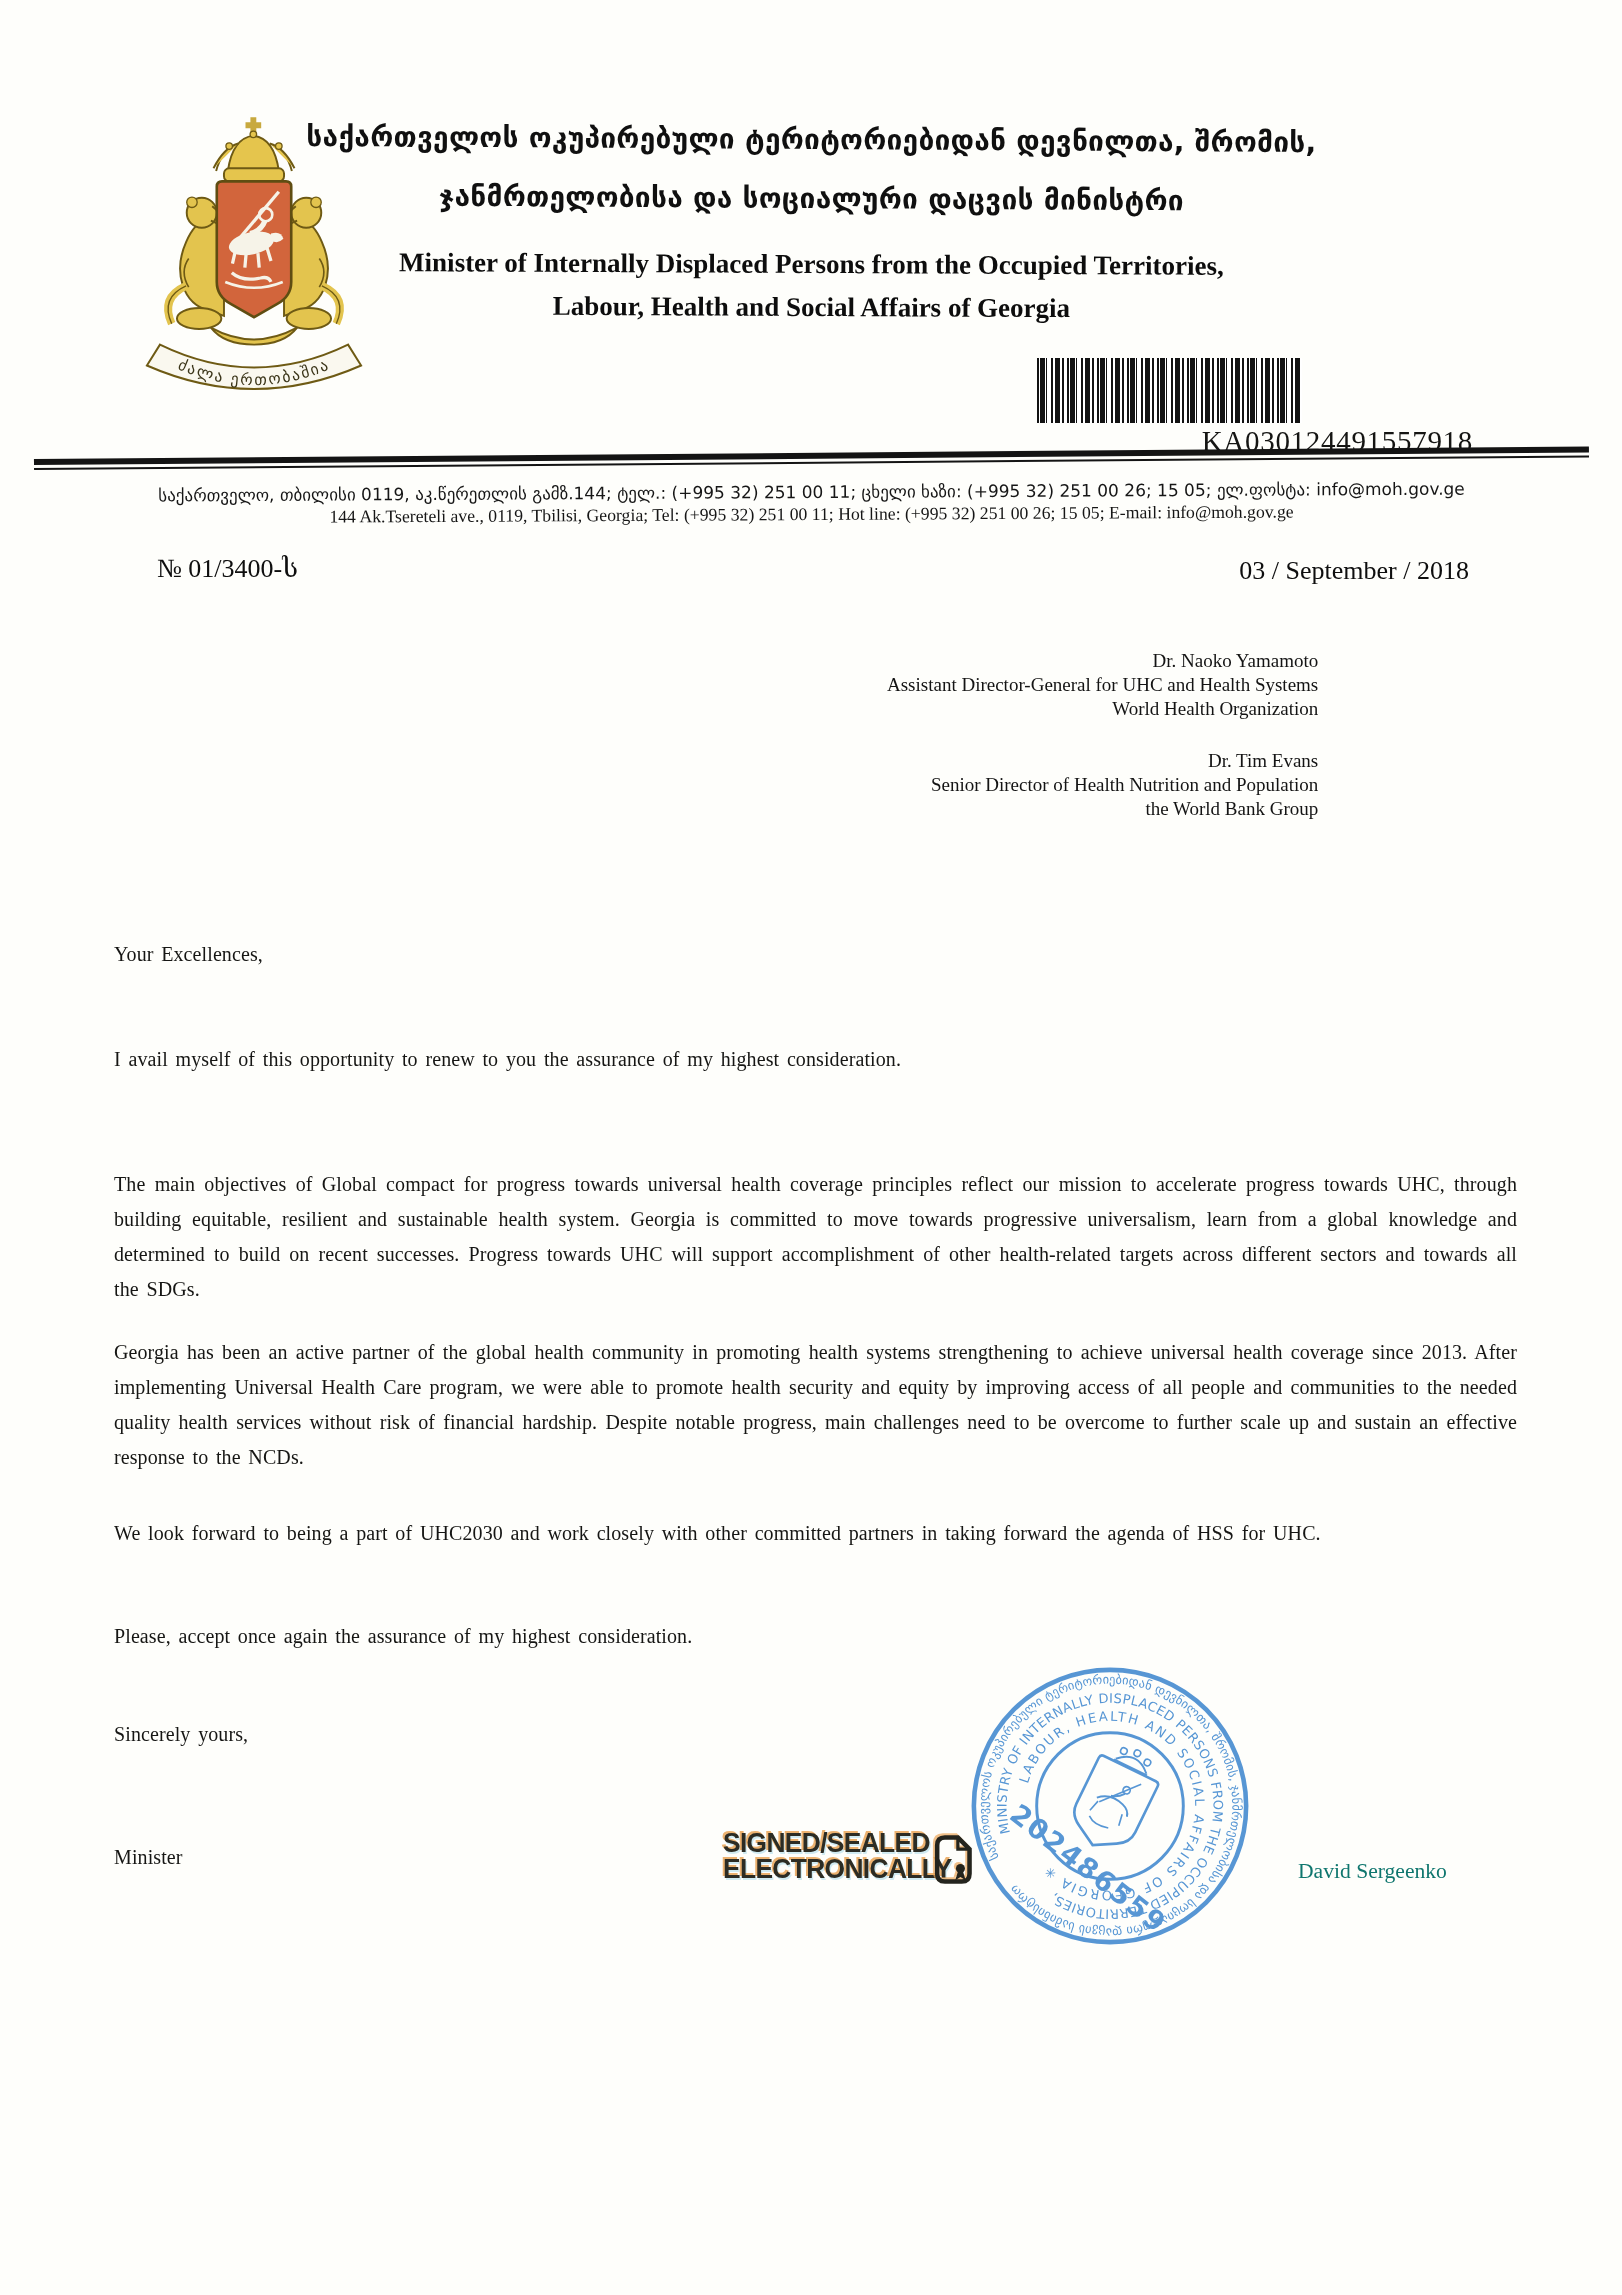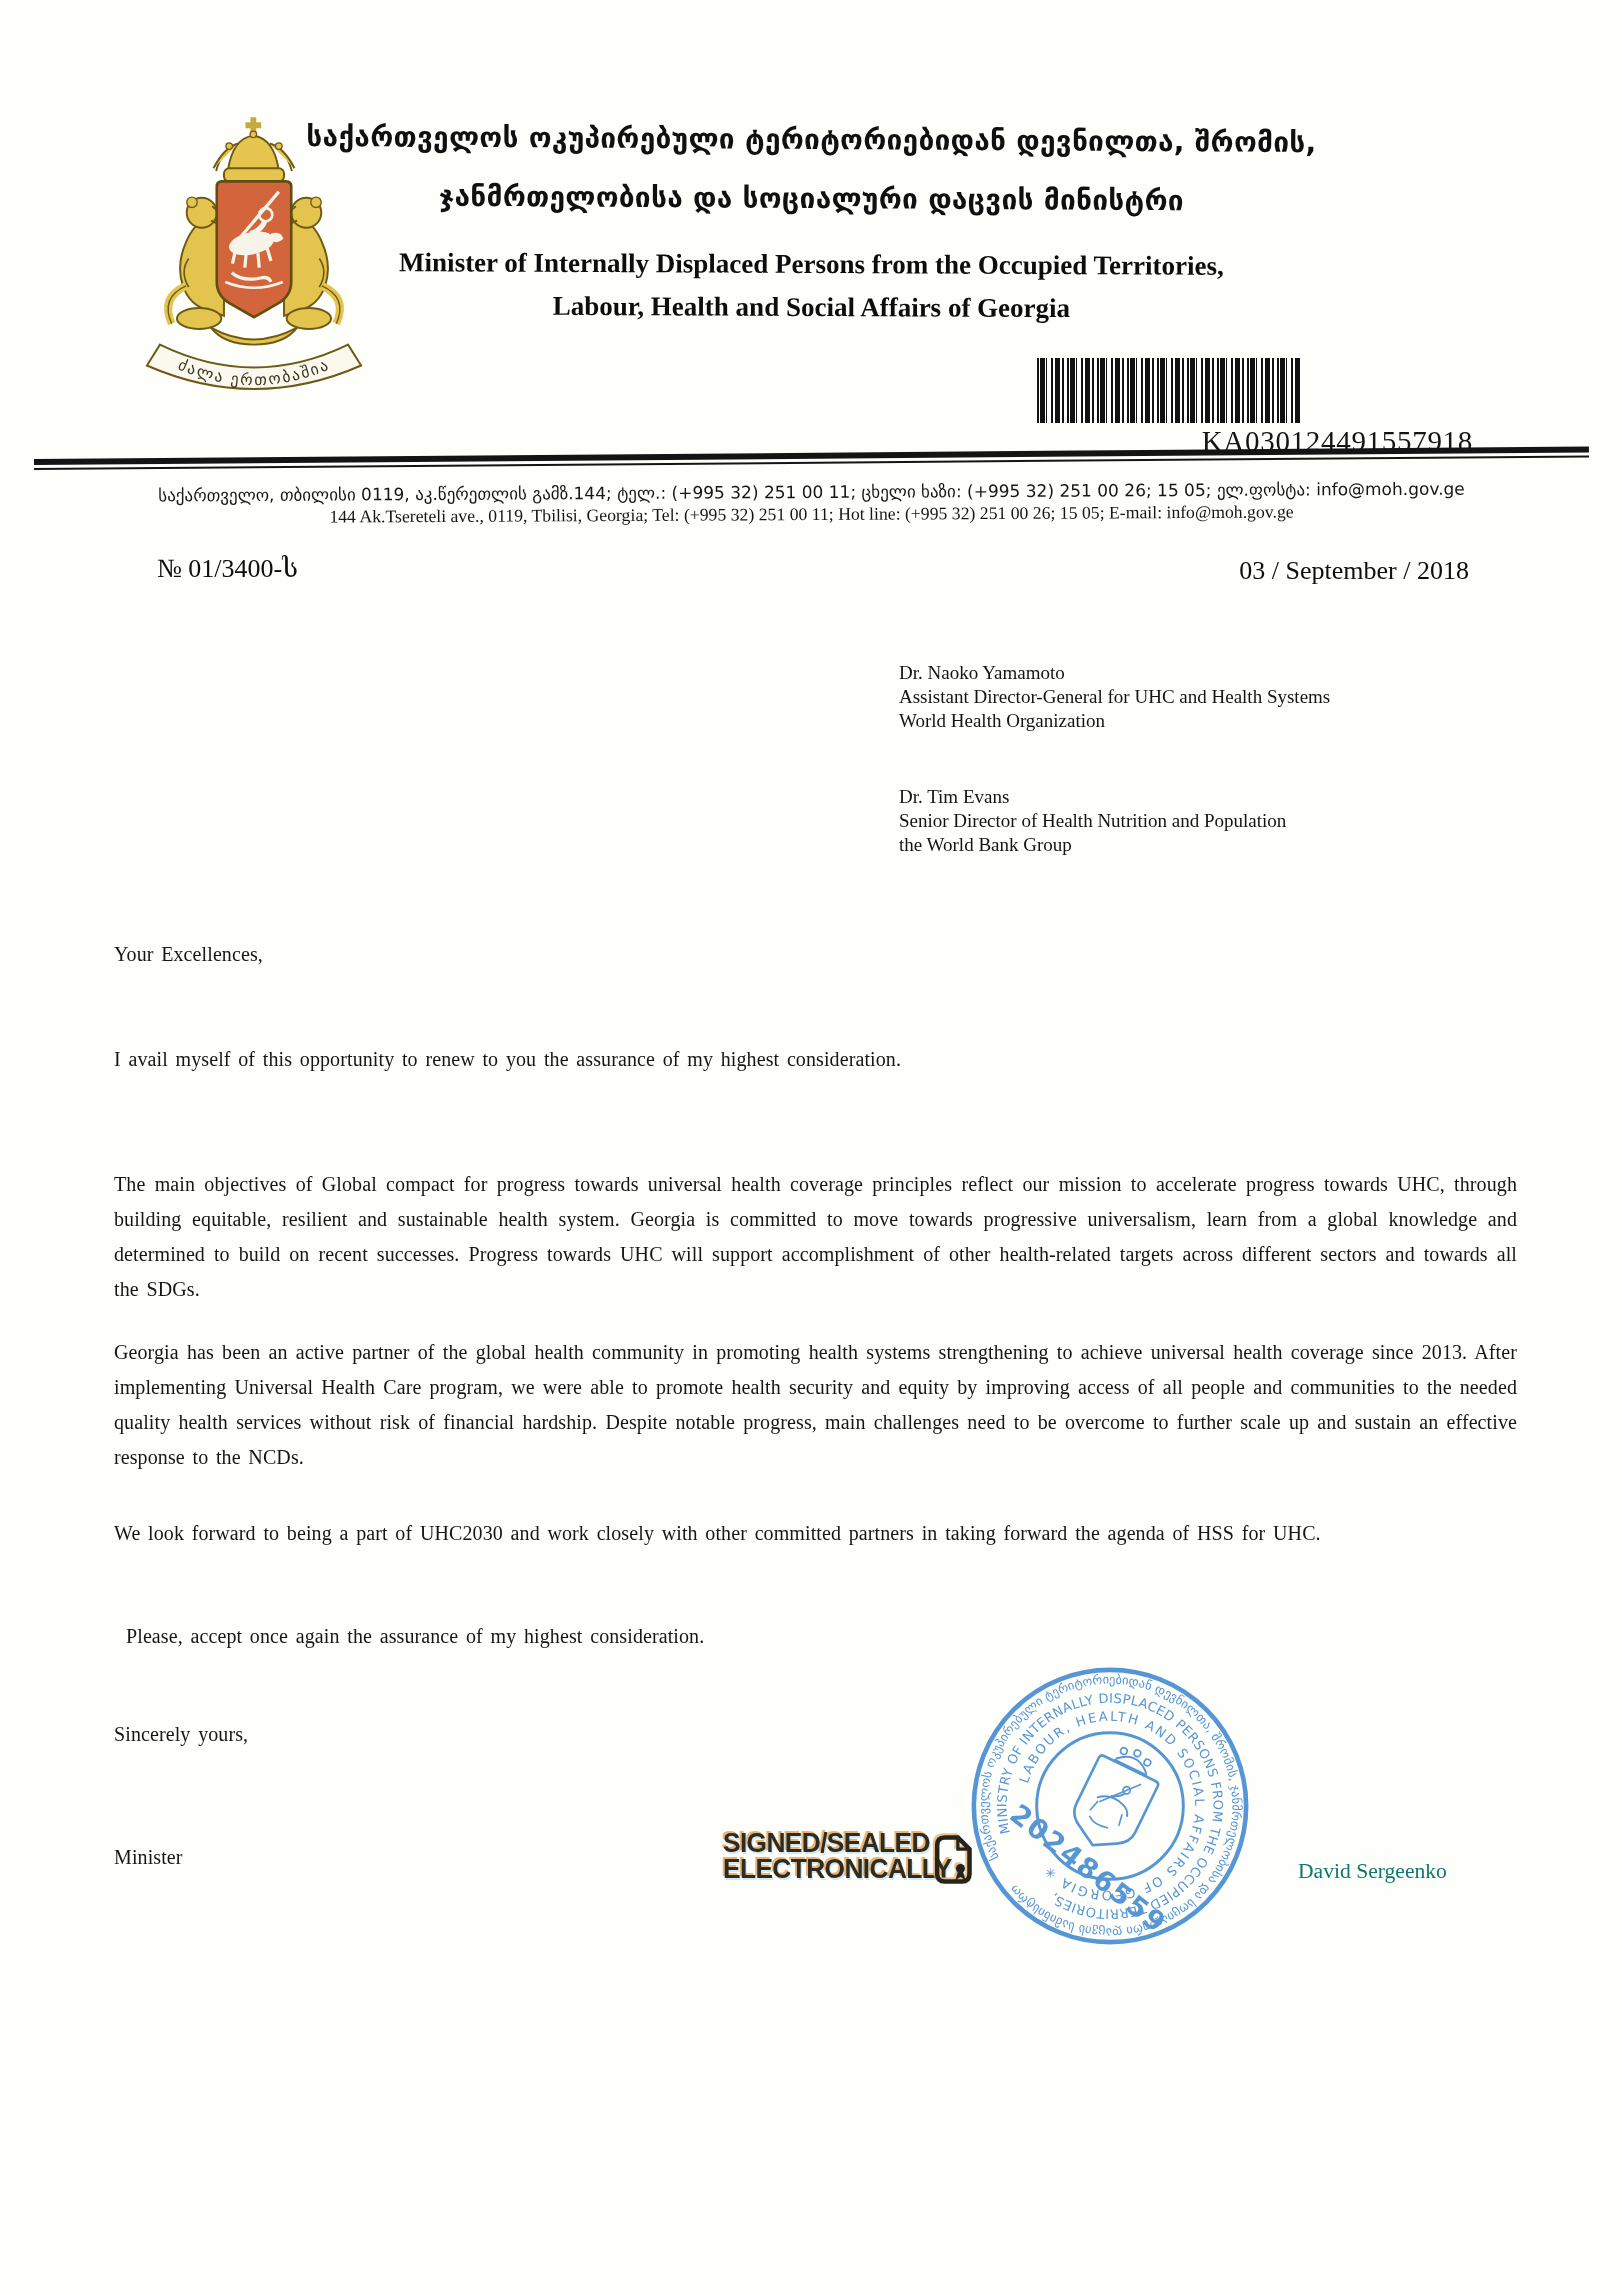--- a/index.html
+++ b/index.html
@@ -36,21 +36,21 @@
   .rule .thick{height:5.9px;background:#141414;}
   .rule .gap{height:3.3px;}
   .rule .thin{height:2px;background:#141414;}
 
   .addr-geo{font-family:"DejaVu Sans",sans-serif;font-size:17px;color:#161616;transform:rotate(-0.3deg);}
   .addr-en{font-size:17.7px;color:#161616;transform:rotate(-0.3deg);}
 
   .ref-no,.ref-date{font-weight:normal;font-size:26px;color:#0e0e0e;}
 
   .recipients{font-size:19px;line-height:24px;color:#141414;}
-  .recipient-block{margin:12px;}
+  .recipient-block{margin:0;text-align:right;}
   .recipient-gap{height:27.5px;}
 
   .body-text{font-size:20px;line-height:35px;color:#161614;width:1403px;text-align:justify;word-spacing:2.6px;letter-spacing:0.1px;margin:0;}
   .single{text-align:left;font-family:Liberation Serif, serif;}
 
   .signed-line{font-family:"Liberation Sans","DejaVu Sans",sans-serif;font-weight:bold;font-size:27.5px;line-height:26px;letter-spacing:-0.7px;color:#2c2c24;
     text-shadow:-2px -2px 0 rgba(233,164,87,.85), 1.3px 2px 0 rgba(140,205,228,.4);
     transform:scaleX(.96);transform-origin:left;}
   .doc-icon{filter:drop-shadow(-2px -2px 0 rgba(233,164,87,.7));}
 
@@ -157,21 +157,21 @@
       <div>Senior Director of Health Nutrition and Population</div>
       <div>the World Bank Group</div>
     </div>
   </div>
 
   <p class="abs body-text single" style="left:114px;top:937px">Your Excellences,</p>
   <p class="abs body-text" style="left:114px;top:1042px">I avail myself of this opportunity to renew to you the assurance of my highest consideration.</p>
   <p class="abs body-text" style="left:114px;top:1167px">The main objectives of Global compact for progress towards universal health coverage principles reflect our mission to accelerate progress towards UHC, through building equitable, resilient and sustainable health system. Georgia is committed to move towards progressive universalism, learn from a global knowledge and determined to build on recent successes. Progress towards UHC will support accomplishment of other health-related targets across different sectors and towards all the SDGs.</p>
   <p class="abs body-text" style="left:114px;top:1335px">Georgia has been an active partner of the global health community in promoting health systems strengthening to achieve universal health coverage since 2013. After implementing Universal Health Care program, we were able to promote health security and equity by improving access of all people and communities to the needed quality health services without risk of financial hardship. Despite notable progress, main challenges need to be overcome to further scale up and sustain an effective response to the NCDs.</p>
   <p class="abs body-text" style="left:114px;top:1516px">We look forward to being a part of UHC2030 and work closely with other committed partners in taking forward the agenda of HSS for UHC.</p>
-  <p class="abs body-text" style="left:126px;top:1619px">Please, accept once again the assurance of my highest consideration.</p>
+  <p class="abs body-text" style="left:114px;top:1619px">Please, accept once again the assurance of my highest consideration.</p>
   <p class="abs body-text single" style="left:114px;top:1717px">Sincerely yours,</p>
   <p class="abs body-text single" style="left:114px;top:1840px">Minister</p>
 
   <div class="abs" style="left:723px;top:1830px">
     <div class="signed-line">SIGNED/SEALED</div>
     <div class="signed-line">ELECTRONICALLY</div>
   </div>
   <svg class="abs doc-icon" style="left:932px;top:1832px" width="44" height="55" viewBox="0 0 68 84">
     <path d="M20,8 H40 L58,26 V64 Q58,76 46,76 H20 Q8,76 8,64 V20 Q8,8 20,8 Z" fill="none" stroke="#24241d" stroke-width="7"></path>
     <path d="M40,8 V26 H58" fill="none" stroke="#24241d" stroke-width="5"></path>

